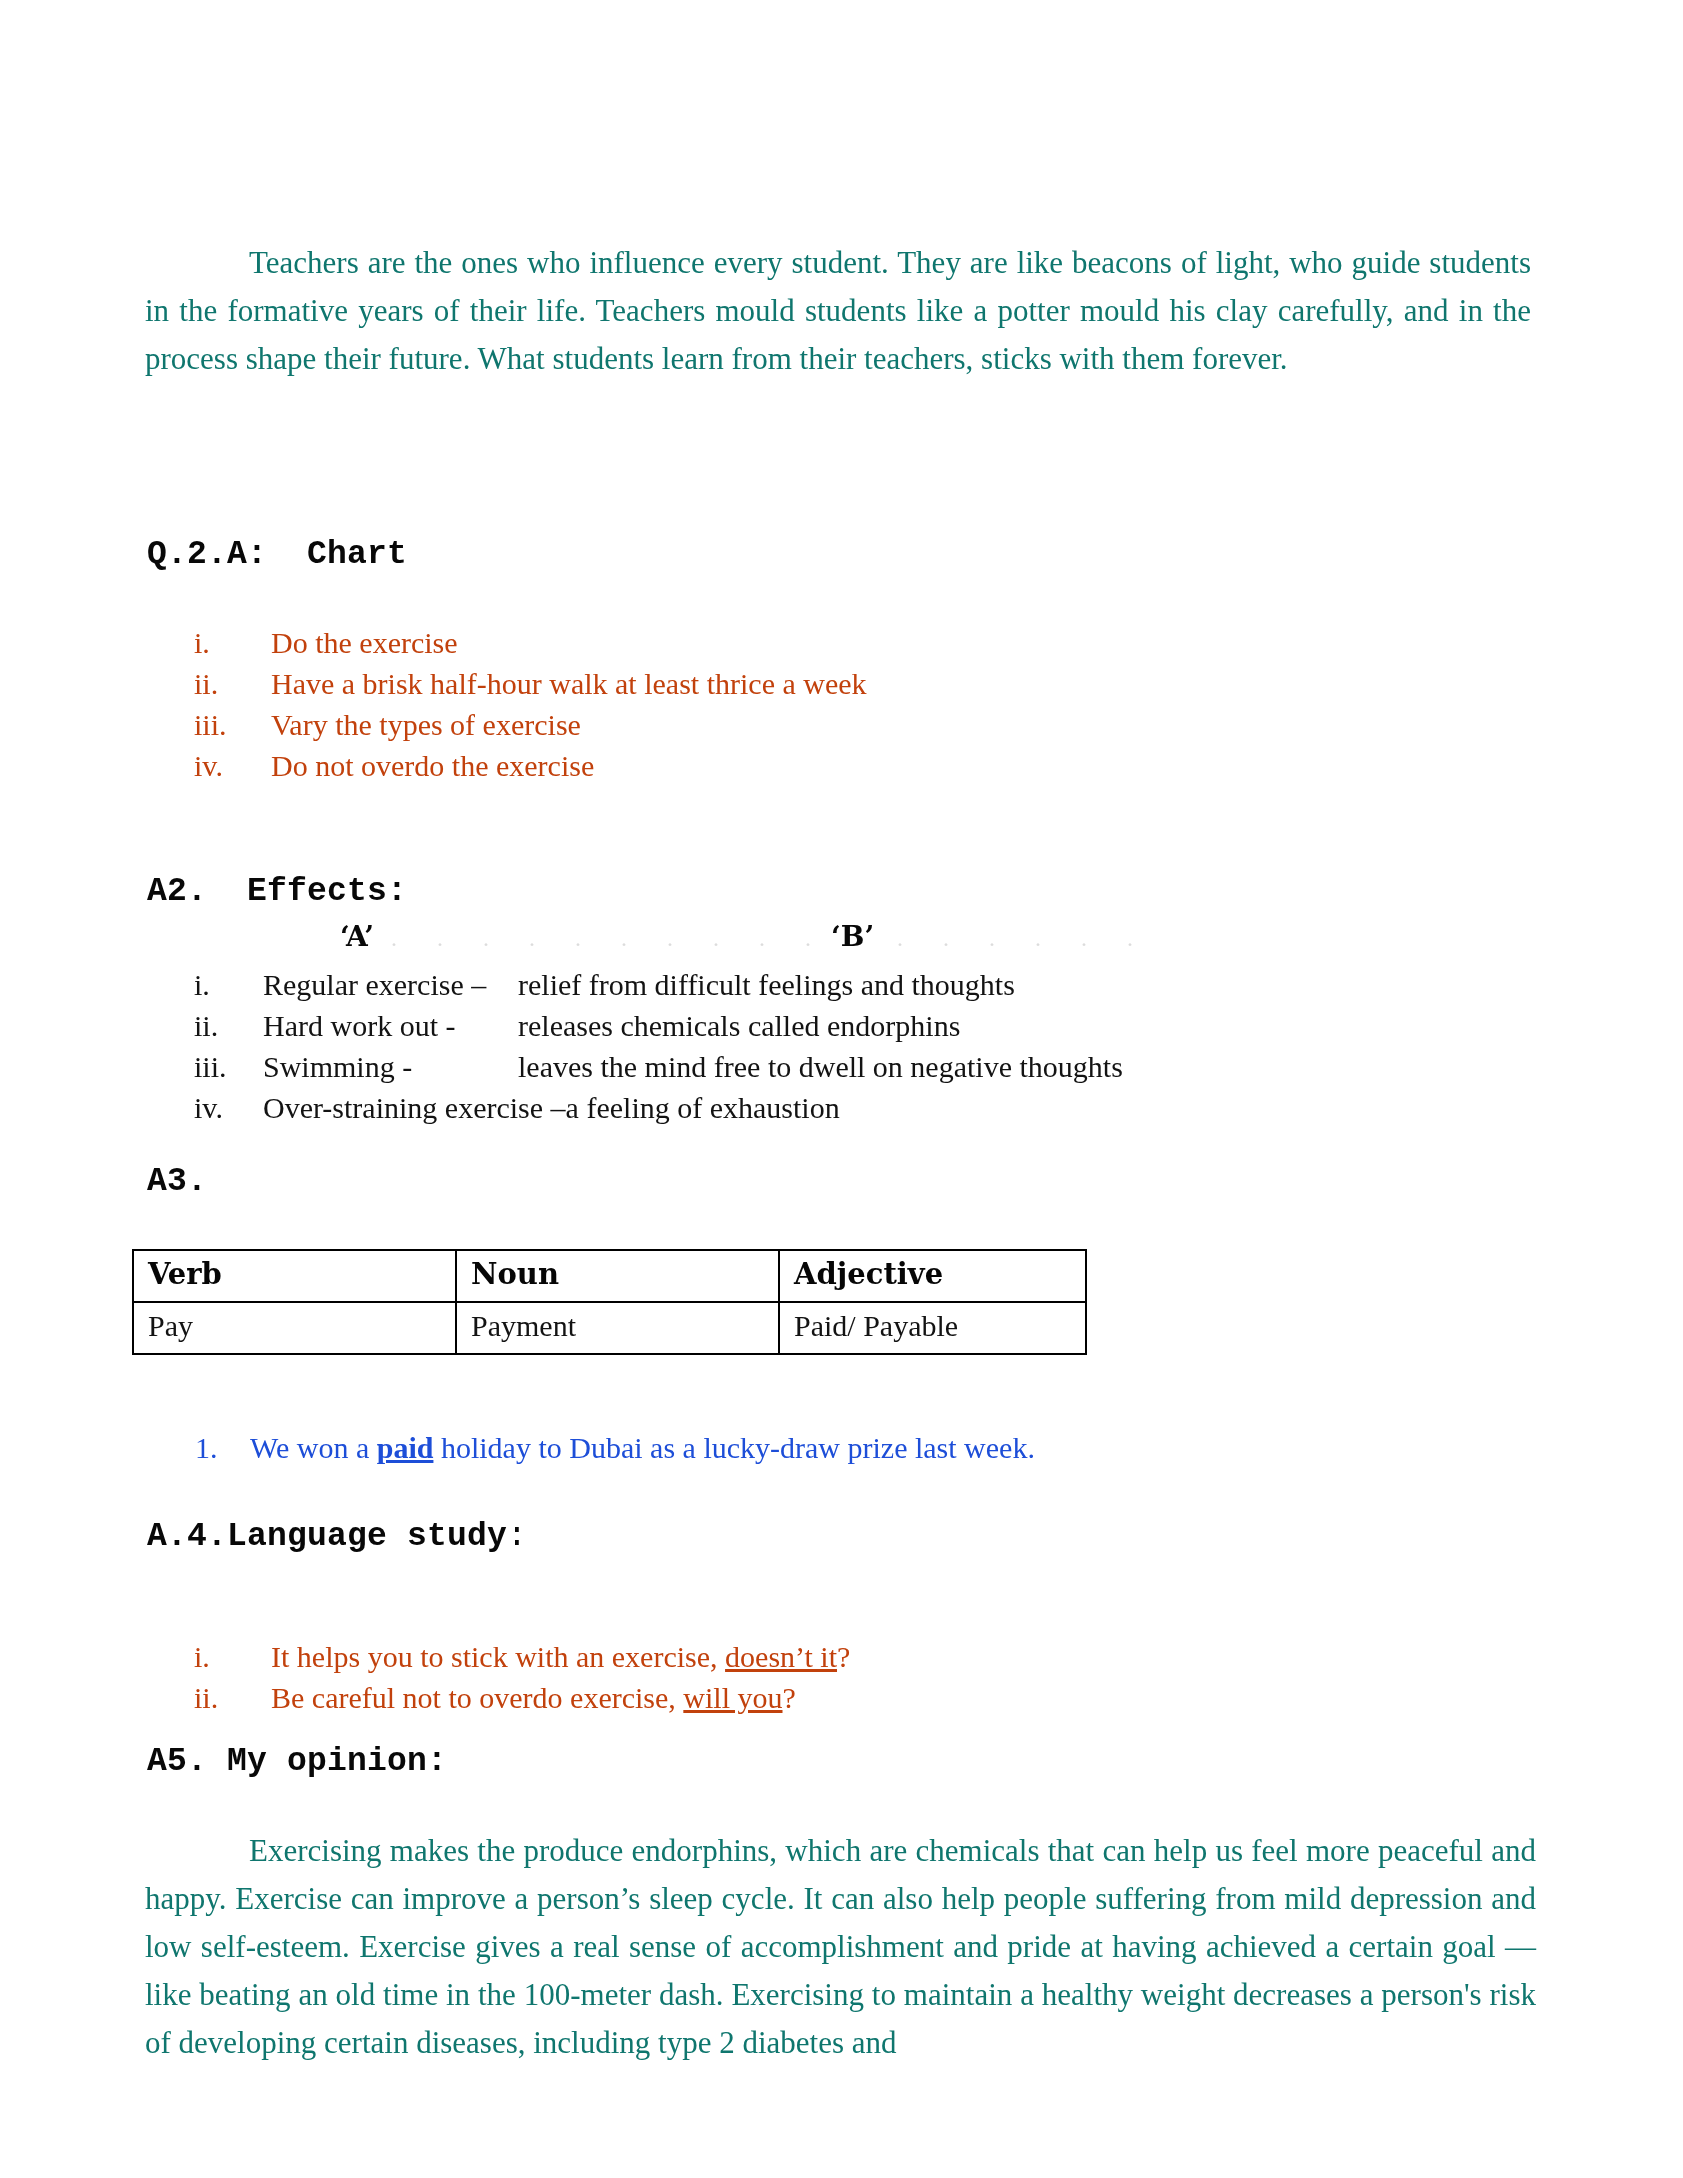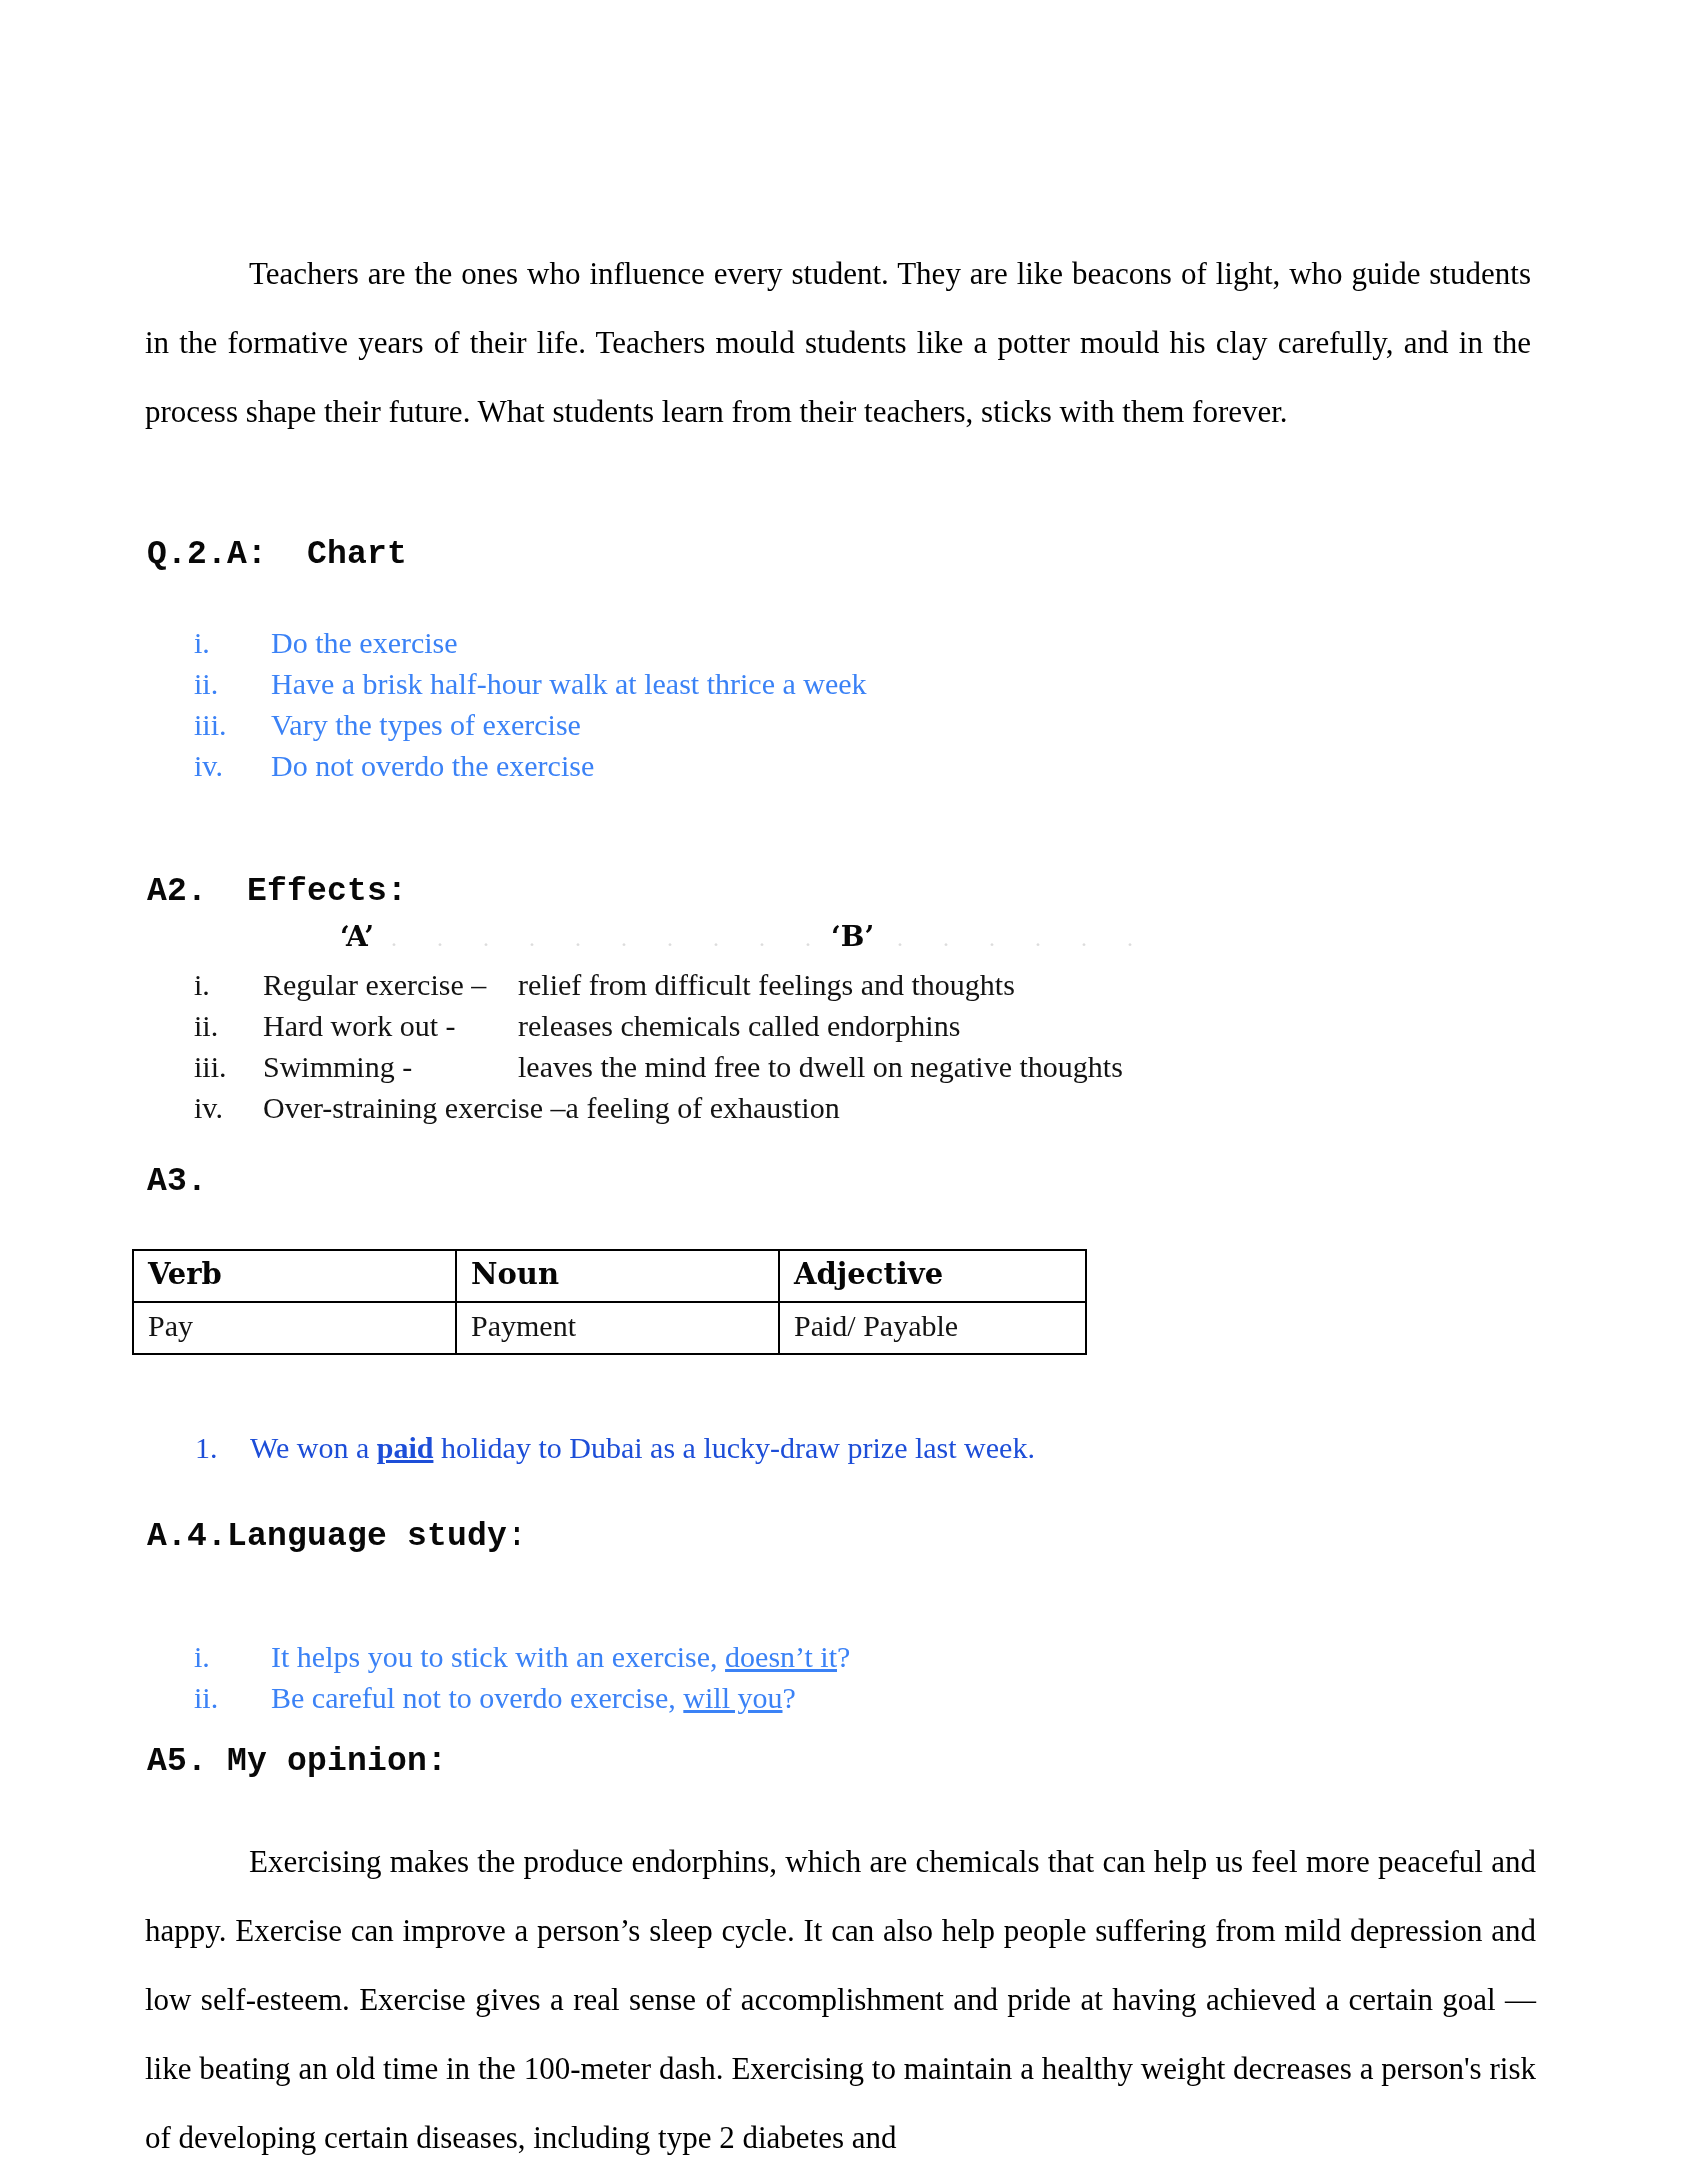--- a/index.html
+++ b/index.html
@@ -24,23 +24,23 @@
     width: 1683px;
     height: 2178px;
     background: #ffffff;
   }
 
   
   .para {
     position: absolute;
     font-family: "Liberation Serif", "DejaVu Serif", serif;
     font-size: 31px;
-    line-height: 69px;
+    line-height: 48px;
     text-align: justify;
-    color: #000000;
+    color: #0f766e;
   }
   .para .indent {
     display: inline-block;
     width: 104px;
   }
 
   .heading {
     position: absolute;
     font-family: Liberation Mono, monospace;
     font-weight: bold;
@@ -51,21 +51,21 @@
   }
   .heading .thin {
     font-weight: normal;
   }
 
   
   .rlist {
     position: absolute;
     font-family: "Liberation Serif", "DejaVu Serif", serif;
     font-size: 30px;
-    color: #3b82f6;
+    color: #c2410c;
   }
   .rlist .row {
     display: block;
     height: 41px;
     line-height: 41px;
     white-space: nowrap;
   }
   .rlist .num {
     display: inline-block;
     width: 77px;

